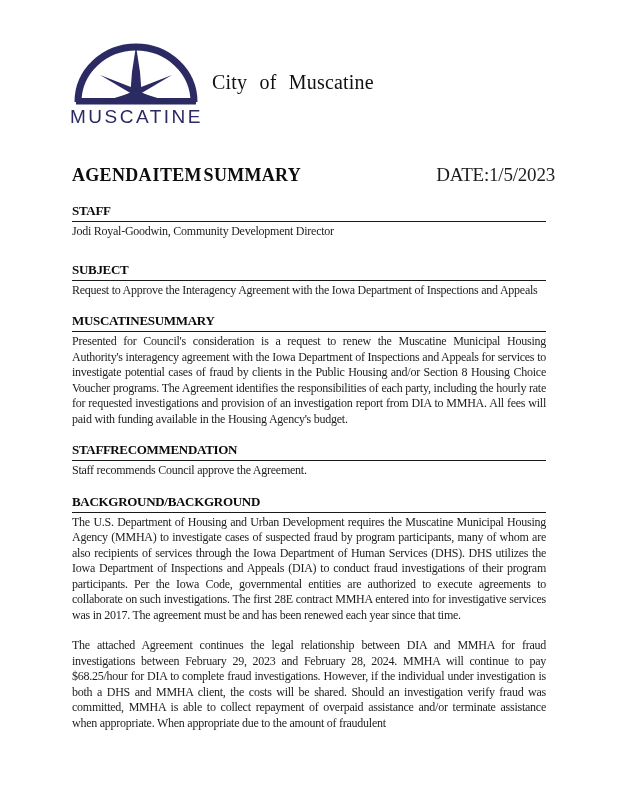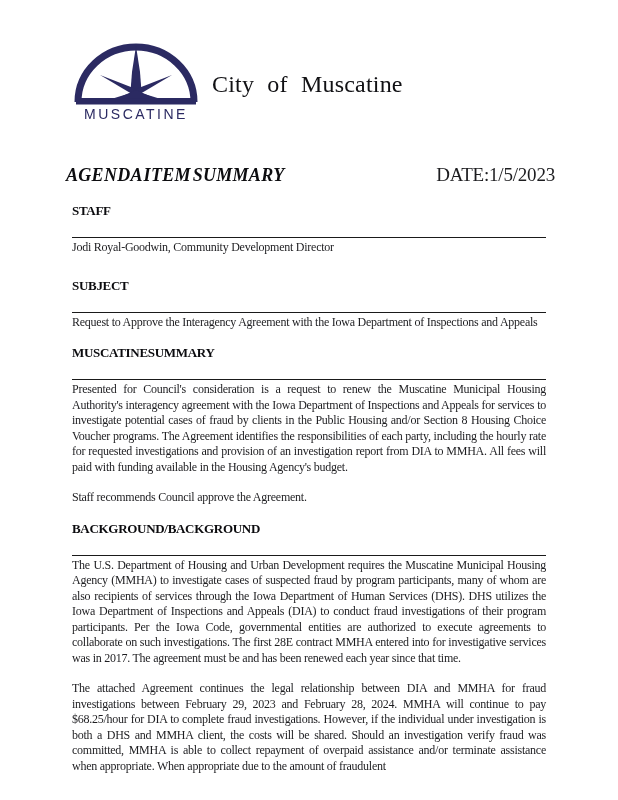--- a/index.html
+++ b/index.html
@@ -18,34 +18,34 @@
   .logo-wrap {
     position: absolute;
     left: 70px;
     top: 42px;
     width: 132px;
     text-align: center;
   }
   .logo-arch { display: block; margin: 0 auto; }
   .logo-wordmark {
     font-family: "Liberation Sans", sans-serif;
-    font-size: 14px;
+    font-size: 19px;
     font-weight: 400;
     letter-spacing: 2.5px;
     color: #2b2a62;
     margin-top: -2px;
     white-space: nowrap;
     text-align: center;
   }
 
   .city-title {
     position: absolute;
     left: 212px;
     top: 71px;
-    font-size: 24px;
+    font-size: 20px;
     word-spacing: 7px;
     letter-spacing: 0.2px;
     color: #111114;
     white-space: nowrap;
   }
 
   .meta-item-number {
     position: absolute;
     top: 138px;
     right: 62px;
@@ -59,48 +59,47 @@
     top: 164px;
     right: 63px;
     font-size: 19px;
     word-spacing: -2.5px;
     letter-spacing: -0.2px;
     white-space: nowrap;
   }
 
   .doc-title {
     position: absolute;
-    left: 66px;
+    left: 72px;
     top: 165px;
     font-size: 18px;
     font-weight: bold;
     word-spacing: -3px;
     letter-spacing: 0.3px;
     color: #0d0d10;
     white-space: nowrap;
-    font-style: italic;
   }
 
   
   .content {
     position: absolute;
     left: 72px;
     top: 203px;
     width: 474px;
   }
   .section { margin-bottom: 15px; }
   .section.extra-gap { margin-bottom: 22px; }
   .section-heading {
     font-size: 13px;
     font-weight: bold;
     letter-spacing: -0.3px;
     word-spacing: -3px;
     color: #0c0c0f;
     border-bottom: 1.4px solid #1a1a1a;
-    padding-bottom: 18px;
+    padding-bottom: 2px;
     margin-bottom: 2px;
   }
   .section-body p {
     font-size: 12px;
     line-height: 15.5px;
     letter-spacing: -0.25px;
     text-align: justify;
     margin: 0 0 15px 0;
   }
   .section-body p:last-child { margin-bottom: 0; }
@@ -153,20 +152,21 @@
     </div>
 
     <div class="section">
       <div class="section-heading">MUSCATINE SUMMARY</div>
       <div class="section-body">
         <p>Presented for Council's consideration is a request to renew the Muscatine Municipal Housing Authority's interagency agreement with the Iowa Department of Inspections and Appeals for services to investigate potential cases of fraud by clients in the Public Housing and/or Section 8 Housing Choice Voucher programs. The Agreement identifies the responsibilities of each party, including the hourly rate for requested investigations and provision of an investigation report from DIA to MMHA. All fees will paid with funding available in the Housing Agency's budget.</p>
       </div>
     </div>
 
     <div class="section">
+      <div class="section-heading">STAFF RECOMMENDATION</div>
       <div class="section-body">
         <p>Staff recommends Council approve the Agreement.</p>
       </div>
     </div>
 
     <div class="section">
       <div class="section-heading">BACKGROUND/BACKGROUND</div>
       <div class="section-body">
         <p>The U.S. Department of Housing and Urban Development requires the Muscatine Municipal Housing Agency (MMHA) to investigate cases of suspected fraud by program participants, many of whom are also recipients of services through the Iowa Department of Human Services (DHS). DHS utilizes the Iowa Department of Inspections and Appeals (DIA) to conduct fraud investigations of their program participants. Per the Iowa Code, governmental entities are authorized to execute agreements to collaborate on such investigations. The first 28E contract MMHA entered into for investigative services was in 2017. The agreement must be and has been renewed each year since that time.</p>
         <p>The attached Agreement continues the legal relationship between DIA and MMHA for fraud investigations between February 29, 2023 and February 28, 2024. MMHA will continue to pay $68.25/hour for DIA to complete fraud investigations. However, if the individual under investigation is both a DHS and MMHA client, the costs will be shared. Should an investigation verify fraud was committed, MMHA is able to collect repayment of overpaid assistance and/or terminate assistance when appropriate. When appropriate due to the amount of fraudulent</p>

